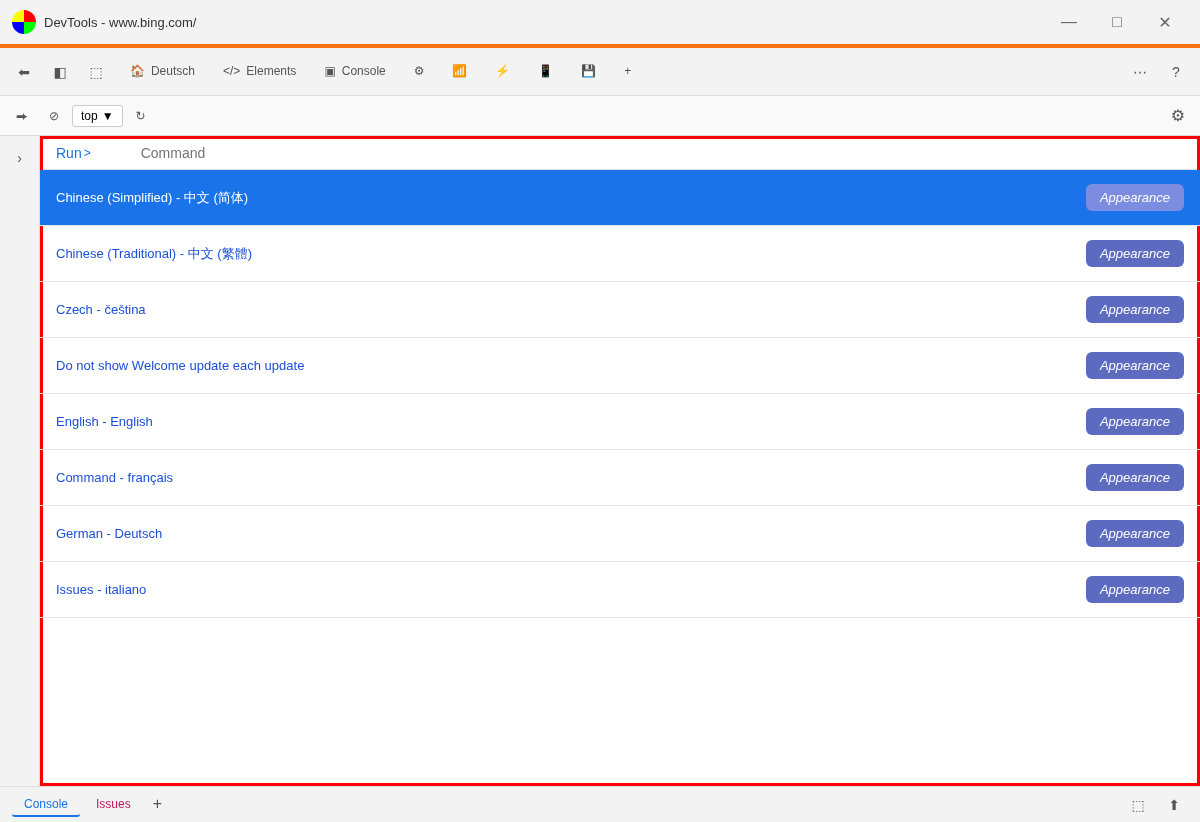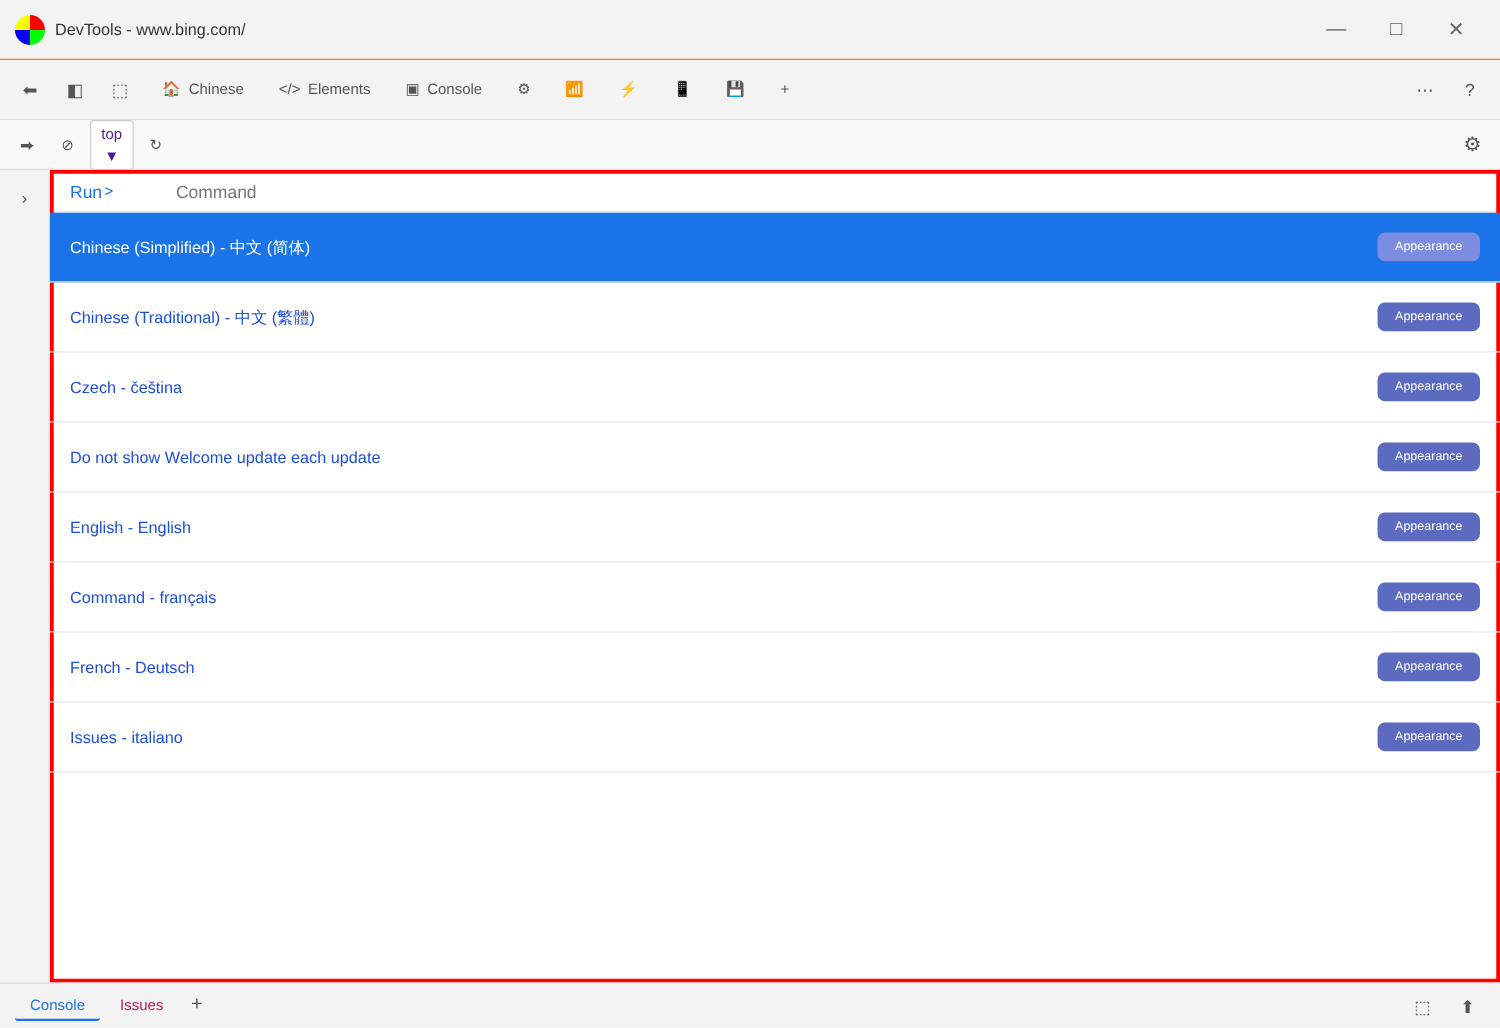--- a/index.html
+++ b/index.html
@@ -13,21 +13,21 @@
       flex-direction: column;
     }
 
     
     .title-bar {
       background: #f3f3f3;
       height: 48px;
       display: flex;
       align-items: center;
       padding: 0 12px;
-      border-bottom: 1px solid #f97316;
+      border-bottom: 4px solid #f97316;
       gap: 8px;
     }
     .title-bar-logo {
       width: 24px;
       height: 24px;
       border-radius: 50%;
       background: conic-gradient(#f00 0deg 90deg, #0f0 90deg 180deg, #00f 180deg 270deg, #ff0 270deg 360deg);
       flex-shrink: 0;
     }
     .title-bar-text {
@@ -126,22 +126,21 @@
     .top-dropdown {
       display: flex;
       align-items: center;
       gap: 4px;
       padding: 3px 8px;
       background: #fff;
       border: 1px solid #ccc;
       border-radius: 3px;
       font-size: 12px;
       cursor: pointer;
-      color: #4c1d95;
-      flex-direction: column;
+      color: #000000;
     }
 
     
     .main {
       display: flex;
       flex: 1;
       overflow: hidden;
     }
     .sidebar {
       width: 40px;
@@ -247,23 +246,24 @@
     .item-label {
       font-size: 13px;
       color: #1d4ed8;
     }
     .appearance-btn {
       padding: 6px 14px;
       background: #5c6bc0;
       color: #fff;
       border: none;
       border-radius: 6px;
-      font-size: 10px;
+      font-size: 13px;
       cursor: pointer;
       font-weight: 400;
+      font-style: italic;
     }
     .list-item.selected .appearance-btn {
       background: #7c8ce0;
     }
 
     
     .bottom-bar {
       height: 36px;
       background: #f3f3f3;
       border-top: 1px solid #ddd;
@@ -324,21 +324,21 @@
     <button class="window-btn">□</button>
     <button class="window-btn close">✕</button>
   </div>
 </div>
 
 <div class="toolbar">
   <button class="toolbar-btn">⬅</button>
   <button class="toolbar-btn">◧</button>
   <button class="toolbar-btn">⬚</button>
   <div class="tab-bar">
-    <div class="tab">🏠 <span>Chinese</span></div>
+    <div class="tab">🏠 <span>Deutsch</span></div>
     <div class="tab">&lt;/&gt; <span>Elements</span></div>
     <div class="tab">▣ <span>Console</span></div>
     <div class="tab">⚙ </div>
     <div class="tab">📶</div>
     <div class="tab">⚡</div>
     <div class="tab">📱</div>
     <div class="tab">💾</div>
     <div class="tab">+</div>
   </div>
   <div class="toolbar-right">
@@ -393,21 +393,21 @@
     </div>
           <div class="list-item">
       <span class="item-label">English - English</span>
       <button class="appearance-btn">Appearance</button>
     </div>
           <div class="list-item">
       <span class="item-label">Command - français</span>
       <button class="appearance-btn">Appearance</button>
     </div>
           <div class="list-item">
-      <span class="item-label">French - Deutsch</span>
+      <span class="item-label">German - Deutsch</span>
       <button class="appearance-btn">Appearance</button>
     </div>
           <div class="list-item">
       <span class="item-label">Issues - italiano</span>
       <button class="appearance-btn">Appearance</button>
     </div>
         </div>
     </div>
   </div>
 </div>

